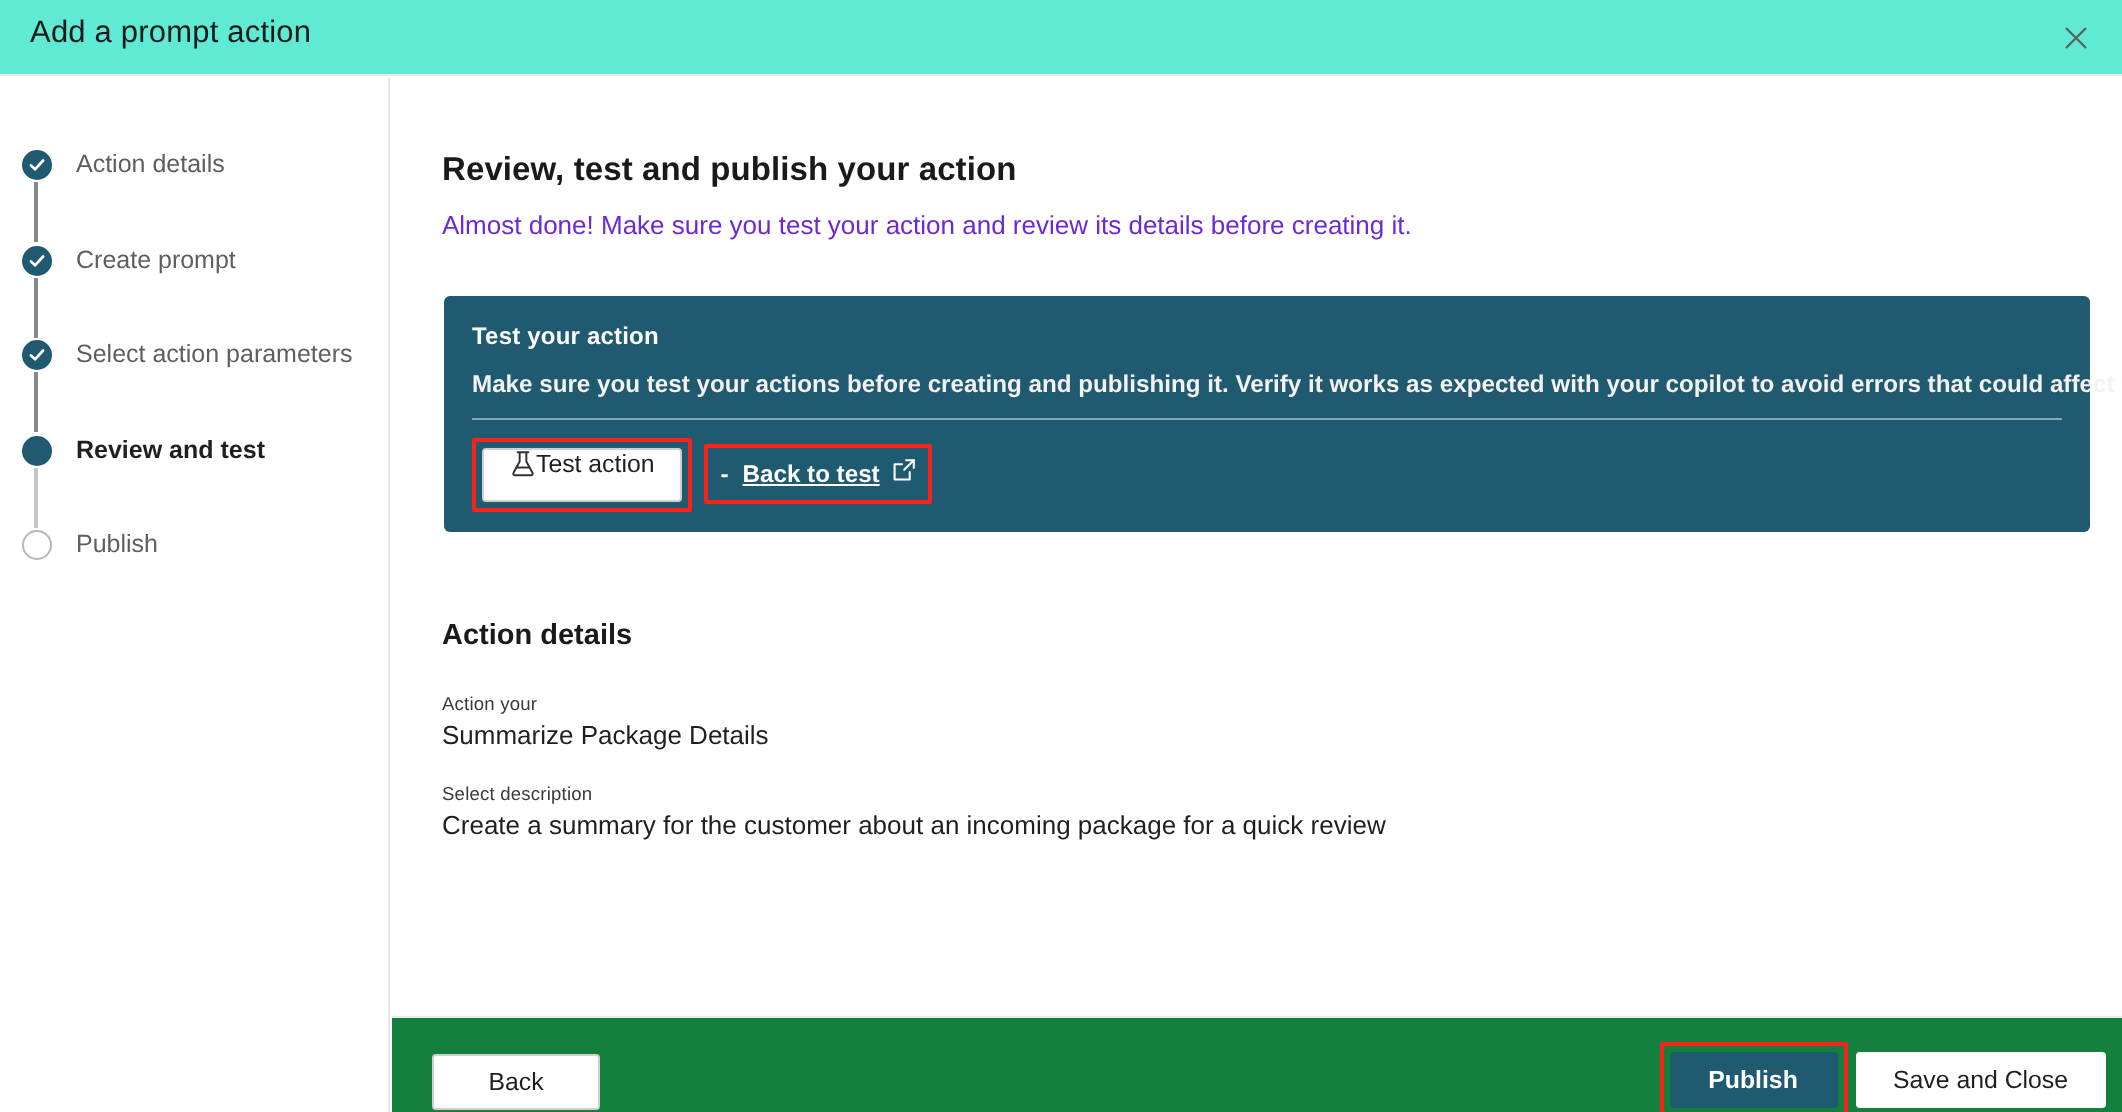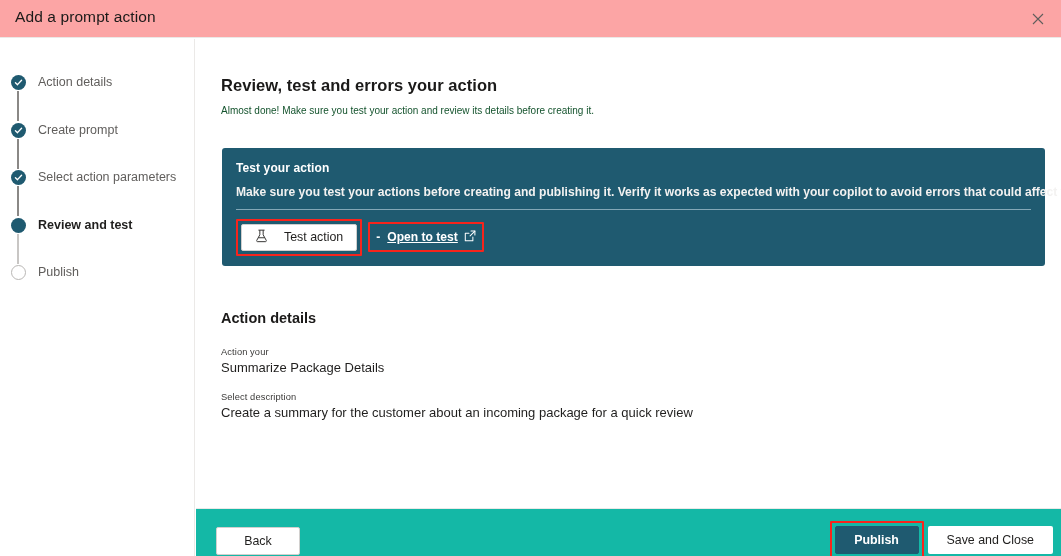--- a/index.html
+++ b/index.html
@@ -17,21 +17,21 @@
     width: 1061px;
     height: 556px;
     background: #ffffff;
   }
 
   
   .header {
     position: absolute;
     left: 0; top: 0;
     width: 1061px; height: 38px;
-    background: #fca5a5;
+    background: #5eead4;
     border-bottom: 1px solid #ebe9e7;
   }
   .header-title {
     position: absolute;
     left: 15px; top: 8px;
     font-size: 15.5px;
     font-weight: 400;
     color: #1b1a19;
     letter-spacing: .1px;
   }
@@ -118,22 +118,22 @@
     position: absolute;
     left: 25px; top: 37px;
     font-size: 16.5px;
     font-weight: 600;
     color: #1b1a19;
     letter-spacing: .05px;
   }
   .page-sub {
     position: absolute;
     left: 25px; top: 66px;
-    font-size: 10px;
-    color: #14532d;
+    font-size: 13px;
+    color: #6d28d9;
   }
 
   
   .callout {
     position: absolute;
     left: 26px; top: 109px;
     width: 823px;
     background: #1f5a70;
     border-radius: 3px;
     padding: 13px 14px 14px 14px;
@@ -169,23 +169,22 @@
   
   .hl-test {
     position: relative;
     border: 2.6px solid #f8241c;
     padding: 3px;
     display: inline-flex;
     border-radius: 1px;
   }
   .test-btn {
     display: inline-flex;
-    align-items: center;
     justify-content: center;
-    gap: 16px;
+    gap: 0;
     height: 27px;
     padding: 0 13px;
     background: #ffffff;
     border: 1px solid #d0cfce;
     border-radius: 2px;
     color: #201f1e;
     font-size: 12.4px;
     font-family: "Liberation Sans", sans-serif;
     cursor: pointer;
     white-space: nowrap;
@@ -251,21 +250,21 @@
     text-align: center;
   }
   #field-name { top: 308px; }
   #field-desc { top: 353px; }
 
   
   .footer {
     position: absolute;
     left: 196px; top: 508px;
     width: 865px; height: 48px;
-    background: #14b8a6;
+    background: #15803d;
     border-top: 1px solid #ebe9e7;
   }
   .btn {
     height: 28px;
     padding: 0 18px;
     font-size: 12.4px;
     font-family: "Liberation Sans", sans-serif;
     border-radius: 2px;
     cursor: pointer;
     display: inline-flex;
@@ -379,21 +378,21 @@
           <span class="dot todo"></span>
         </div>
         <div class="step-label">Publish</div>
       </div>
 
     </div>
   </div>
 
   <div class="main">
 
-    <div class="page-title">Review, test and errors your action</div>
+    <div class="page-title">Review, test and publish your action</div>
     <div class="page-sub">Almost done! Make sure you test your action and review its details before creating it.</div>
 
     <div class="callout">
       <div class="callout-title">Test your action</div>
       <div class="callout-text">Make sure you test your actions before creating and publishing it. Verify it works as expected with your copilot to avoid errors that could affect your users.</div>
       <div class="callout-rule"></div>
 
       <div class="callout-row">
 
         <div class="hl-test">
@@ -405,21 +404,21 @@
                 <path d="M3.6 9.4 L10.4 9.4" stroke="#323130" stroke-width="1.05"></path>
               </svg>
             </span>
             <span>Test action</span>
           </button>
         </div>
 
 
         <div class="hl-link">
           <span class="dash">-</span>
-          <span class="open-link">Open to test</span>
+          <span class="open-link">Back to test</span>
           <span class="ext-icon">
             <svg width="12" height="12" viewBox="0 0 13 13" aria-hidden="true">
               <path d="M7.6 1.2 L11.8 1.2 L11.8 5.4" stroke="#ffffff" stroke-width="1.1" fill="none" stroke-linecap="round" stroke-linejoin="round"></path>
               <path d="M11.8 1.2 L6.6 6.4" stroke="#ffffff" stroke-width="1.1" stroke-linecap="round"></path>
               <path d="M9.6 7.6 L9.6 11.6 L1.4 11.6 L1.4 3.4 L5.4 3.4" stroke="#ffffff" stroke-width="1.1" fill="none" stroke-linecap="round" stroke-linejoin="round"></path>
             </svg>
           </span>
         </div>
 
       </div>

